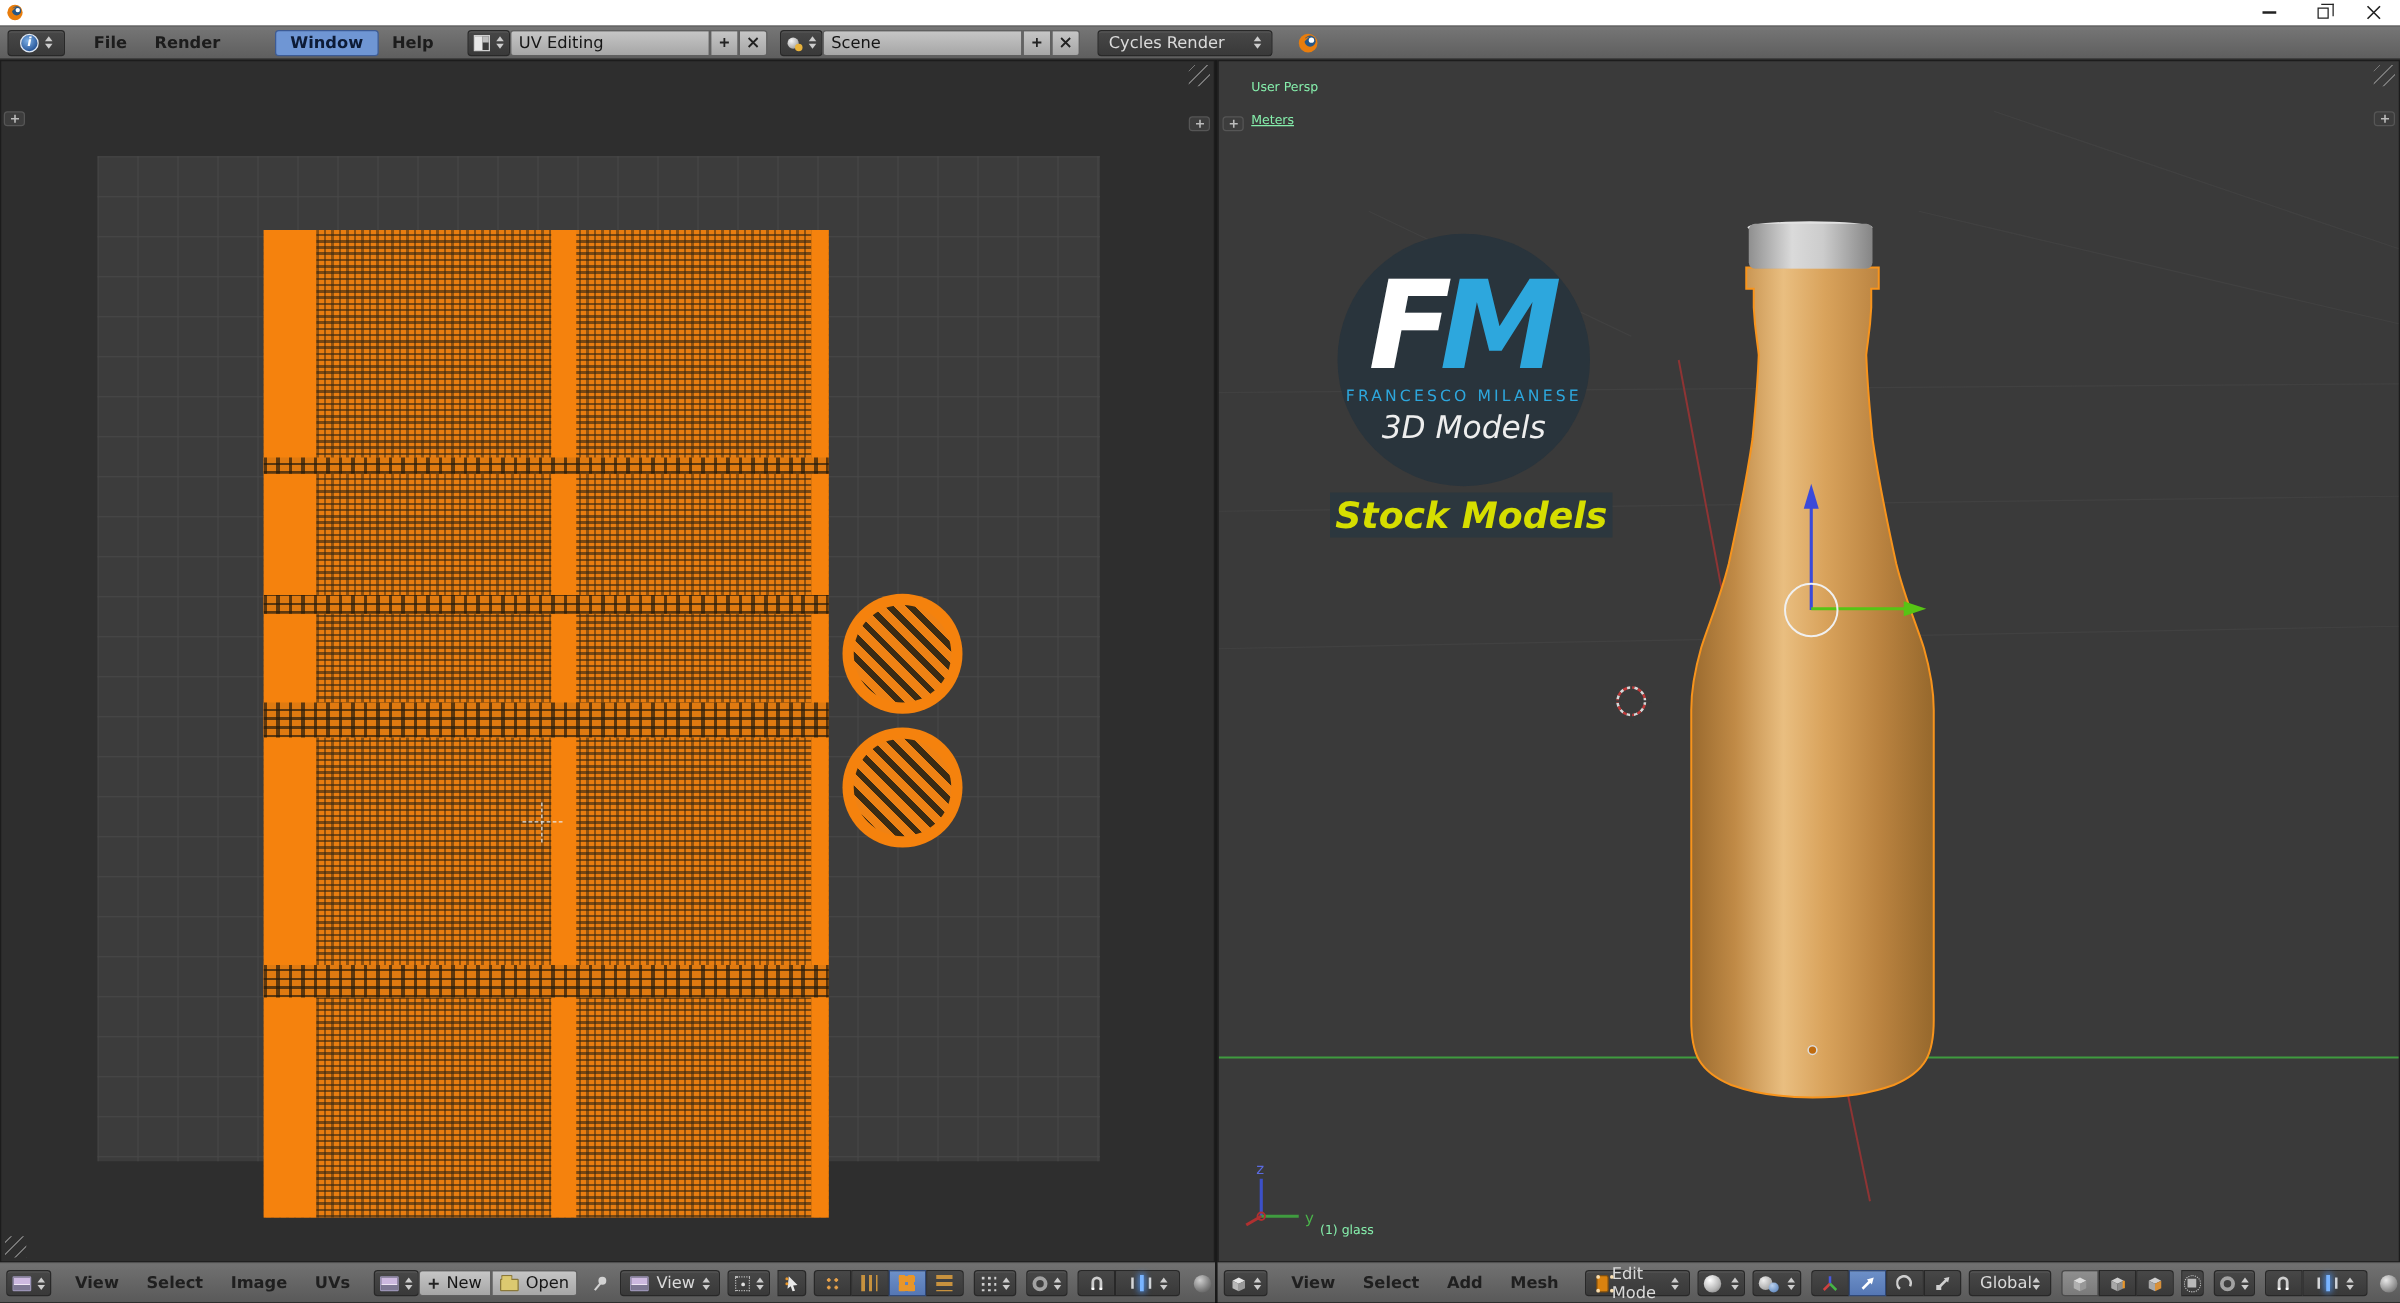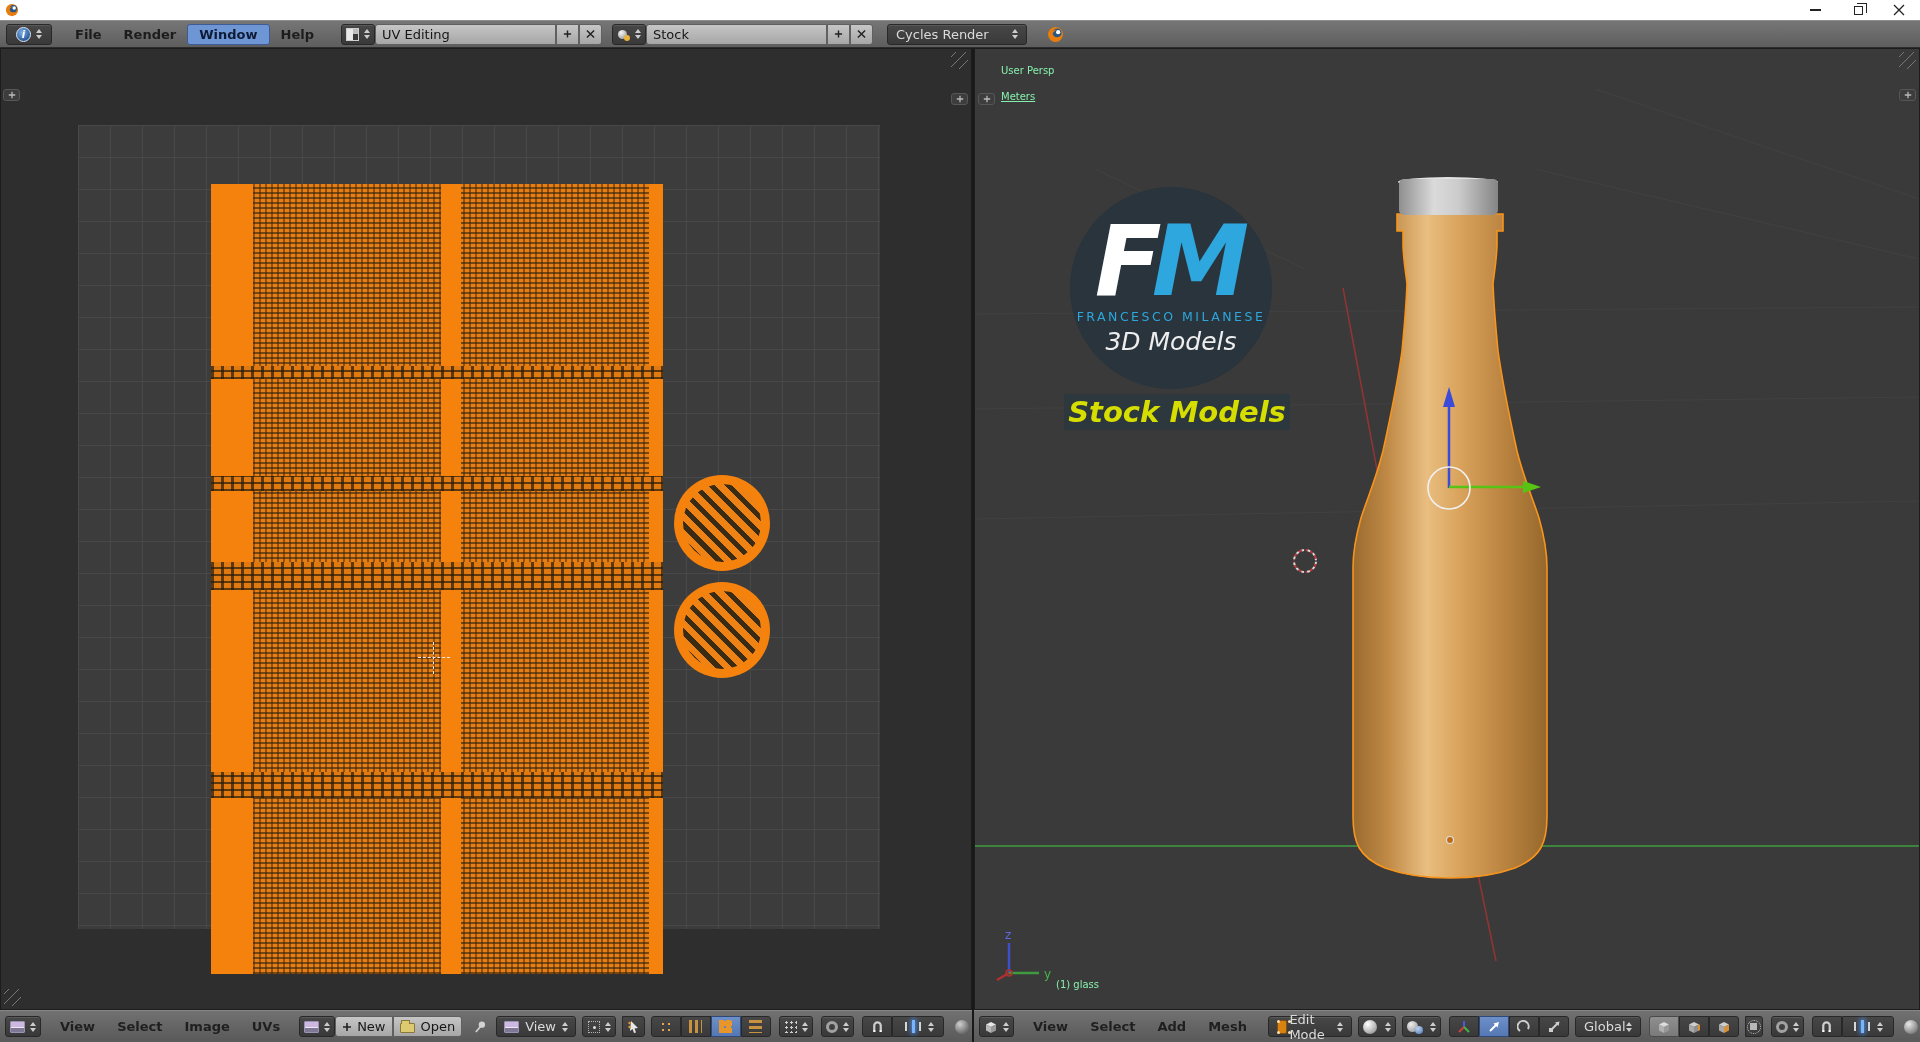--- a/index.html
+++ b/index.html
@@ -18,33 +18,33 @@
 
   
   .infobar{position:absolute;left:0;top:20px;width:1920px;height:28px;
     background:linear-gradient(#767676,#5e5e5e);border-top:1px solid #8d8d8d;border-bottom:1px solid #2c2c2c;
     display:flex;align-items:center;font-size:13px;color:#1c1c1c;}
   .wdark{background:linear-gradient(#474747,#393939);border:1px solid #282828;border-radius:3px;
     height:21px;display:inline-flex;align-items:center;color:#dadada;box-shadow:inset 0 1px rgba(255,255,255,.1);padding:0 4px;}
   .wlight{background:linear-gradient(#c6c6c6,#a6a6a6);border:1px solid #606060;height:21px;
     display:inline-flex;align-items:center;color:#161616;padding:0 6px;}
   .menu-item{padding:0 11px;height:21px;display:inline-flex;align-items:center;border-radius:3px;cursor:default;font-weight:bold;}
-  .menu-item.active{background:#6f96d4;border:1px solid #3d5b94;color:#0d1b36;}
+  .menu-item.active{background:#6f96d4;border:1px solid #3d5b94;color:#0d1b36;margin-left:33px;}
   .ud{display:flex;flex-direction:column;align-items:center;gap:2px;margin-left:5px;}
   .tri-up{width:0;height:0;border-left:3.5px solid transparent;border-right:3.5px solid transparent;border-bottom:4px solid #cdcdcd;}
   .tri-down{width:0;height:0;border-left:3.5px solid transparent;border-right:3.5px solid transparent;border-top:4px solid #cdcdcd;}
   .info-icon{width:15px;height:15px;border-radius:50%;background:radial-gradient(circle at 40% 35%,#7fb2e8,#2b5a9c 70%);
     border:1px solid #dfe8f4;color:#fff;font-size:10px;font-weight:bold;display:flex;align-items:center;justify-content:center;font-style:italic;}
   .layout-icon{width:14px;height:13px;border:1px solid #cfcfcf;background:#3a3a3a;position:relative;}
   .layout-icon::before{content:"";position:absolute;left:0;top:0;width:6px;height:11px;background:#e8e8e8;}
   .layout-icon::after{content:"";position:absolute;right:0;top:0;width:5px;height:5px;background:#bdbdbd;}
   .scene-icon{width:15px;height:13px;position:relative;}
   .scene-icon::before{content:"";position:absolute;left:1px;top:2px;width:9px;height:9px;border-radius:50%;background:radial-gradient(circle at 35% 30%,#f6f6f6,#8a8a8a);}
   .scene-icon::after{content:"";position:absolute;right:0px;bottom:0px;width:6px;height:6px;border-radius:50%;background:#e9b33c;}
-  .wfield{width:181px;border-radius:3px 0 0 3px;font-size:13px;}
+  .wfield{width:160px;border-radius:3px 0 0 3px;font-size:13px;}
   .sqbtn{width:23px;justify-content:center;}
   .sqbtn.rnd-r{border-radius:0 3px 3px 0;}
 
   
   .pane{position:absolute;top:48px;height:962px;background:#2e2e2e;border:1px solid #1c1c1c;}
   .pane-uv{left:0;width:972px;}
   .pane-3d{left:974px;width:946px;background:#3a3a3a;}
   .divider{position:absolute;left:972px;top:48px;width:2px;height:994px;background:#191919;}
 
   .uv-grid{position:absolute;left:77px;top:76px;width:802px;height:804px;background-color:#3c3c3c;
@@ -181,21 +181,21 @@
       </svg>
   </div>
 
   <div class="wdark" style="margin-left:10px;width:34px;justify-content:center;">
     <div class="scene-icon"></div>
     <div class="ud">
         <div class="tri-up"></div>
         <div class="tri-down"></div>
       </div>
   </div>
-  <div class="wlight wfield">Stock</div>
+  <div class="wlight wfield">Scene</div>
   <div class="wlight sqbtn">
     <svg width="10" height="10" viewBox="0 0 10 10">
         <path d="M5,1 V9 M1,5 H9" stroke="#222" stroke-width="1.6"></path>
       </svg>
   </div>
   <div class="wlight sqbtn rnd-r">
     <svg width="10" height="10" viewBox="0 0 10 10">
         <path d="M1,1 L9,9 M9,1 L1,9" stroke="#222" stroke-width="1.6"></path>
       </svg>
   </div>

